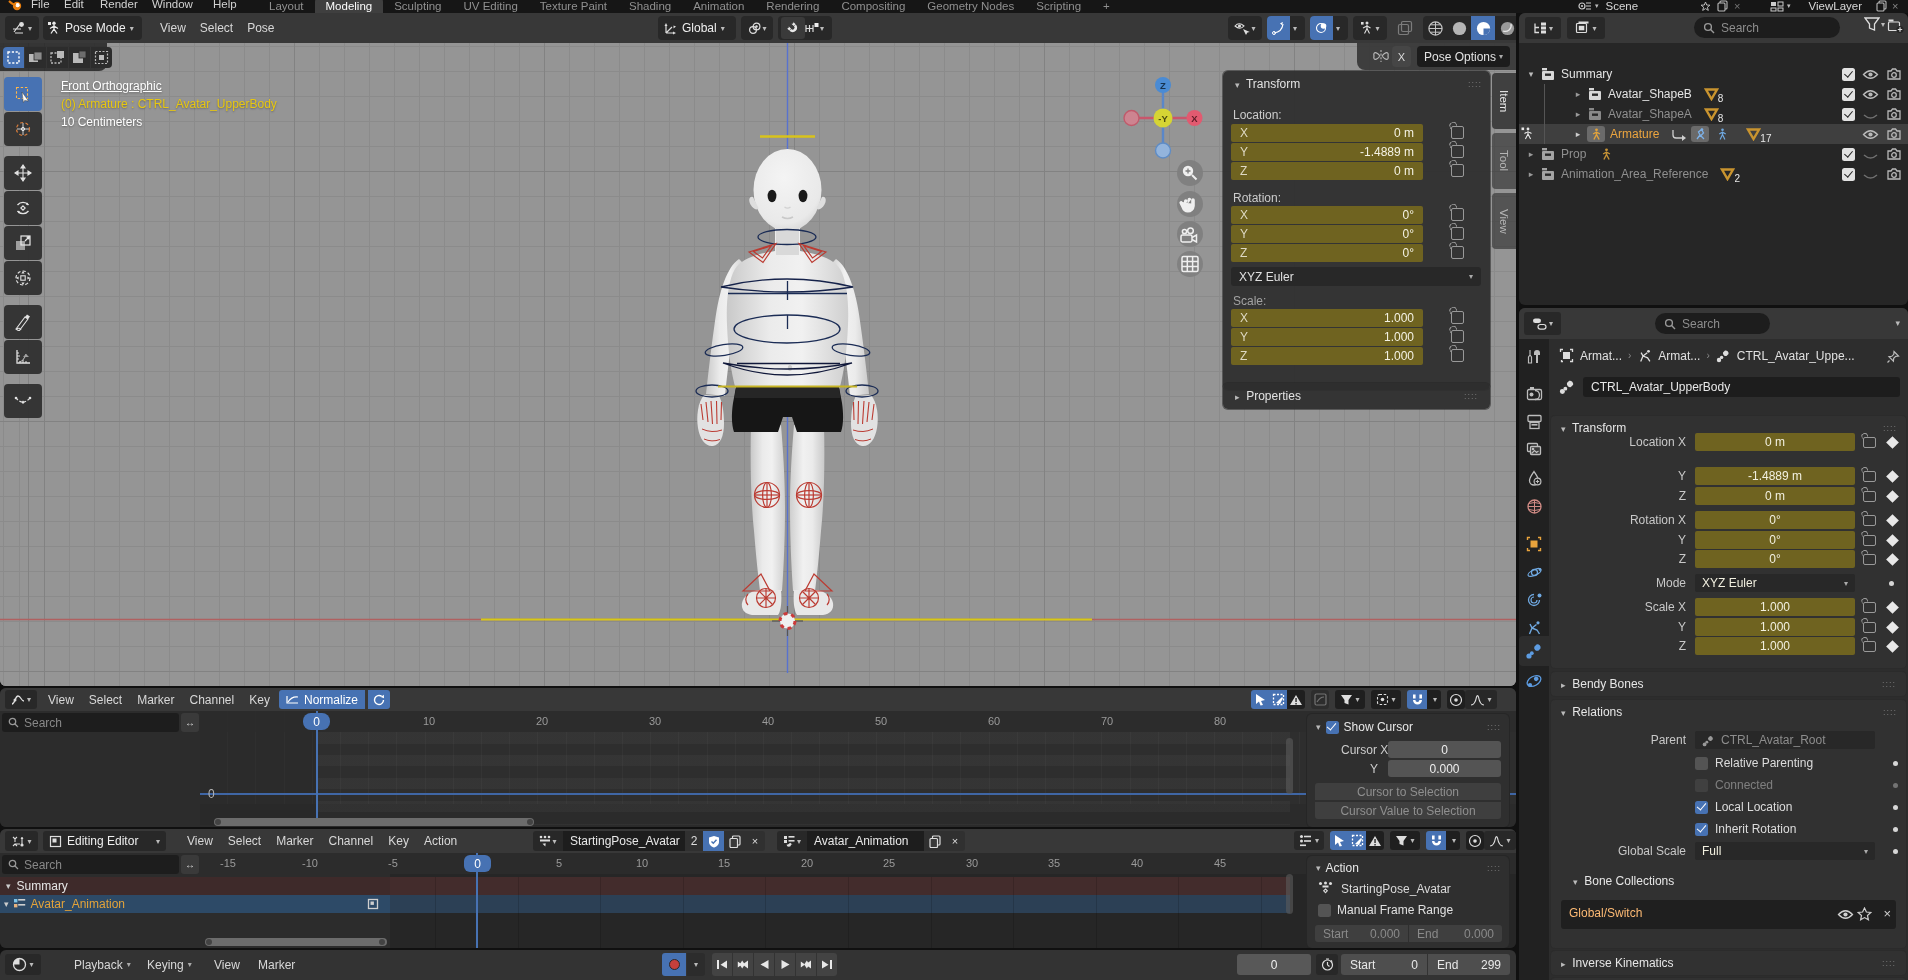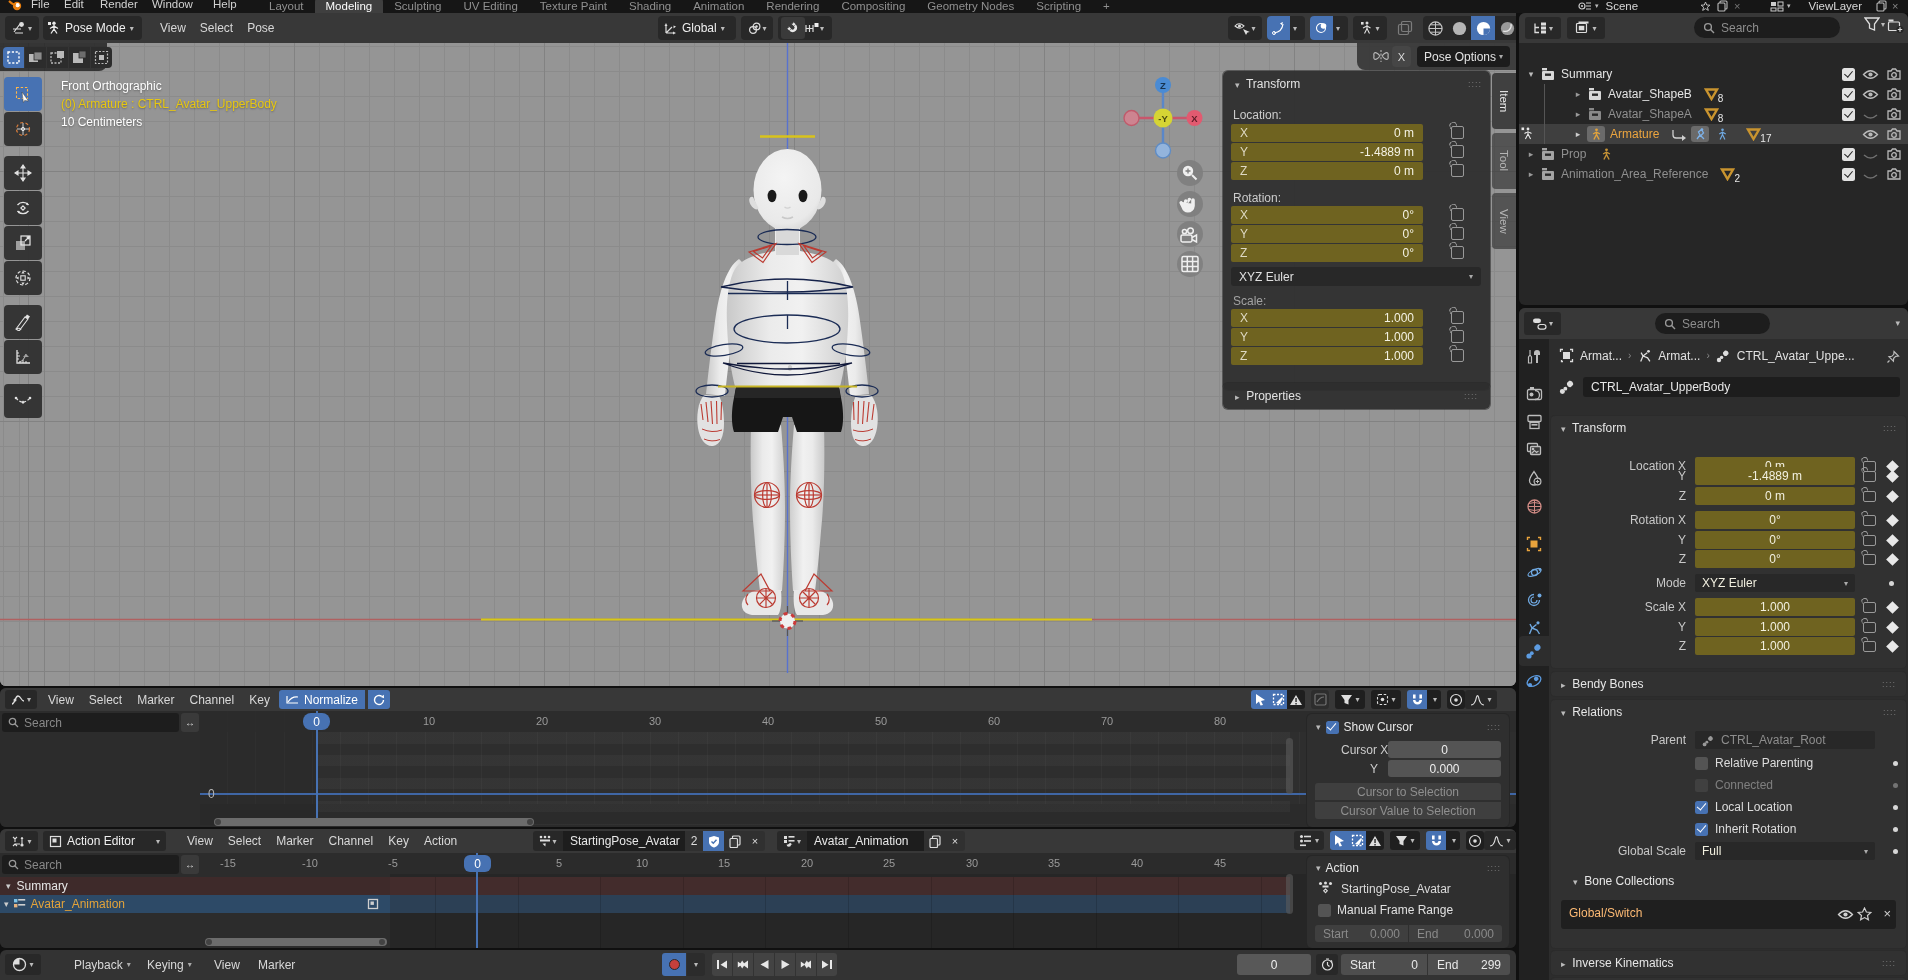--- a/index.html
+++ b/index.html
@@ -506,21 +506,21 @@
             <circle cx="1184.5" cy="231.5" r="2.1"></circle>
             <circle cx="1190.5" cy="230.8" r="2.8"></circle>
           </g>
         <g stroke="#efefef">
             <rect x="1182" y="256.5" width="16" height="15" rx="1.5"></rect>
             <path d="M 1182 261.5 h 16 M 1182 266.5 h 16 M 1187.3 256.5 v 15 M 1192.6 256.5 v 15"></path>
           </g>
       </g>
     </svg>
 
-    <div class="abs" style="left:61px;top:66px;color:#ffffff;font-size:12px;text-shadow:0 1px 2px #00000055;">Front Orthographic</div>
+    <div class="abs" style="left:61px;top:66px;color:#ffffff;font-size:12px;text-shadow:0 1px 2px #00000055;text-decoration:underline;">Front Orthographic</div>
     <div class="abs" style="left:61px;top:84px;color:#e7c711;font-size:12px;text-shadow:0 1px 2px #00000055;">(0) Armature : CTRL_Avatar_UpperBody</div>
     <div class="abs" style="left:61px;top:102px;color:#ffffff;font-size:12px;text-shadow:0 1px 2px #00000055;">10 Centimeters</div>
 
     <div class="abs" style="left:1357px;top:30px;width:159px;height:27px;background:#2f2f2fd9;border-radius:0 0 0 8px;"></div>
     <div class="abs" style="left:1371px;top:32px;width:20px;height:22px;display:flex;align-items:center;justify-content:center;">
       <svg width="18" height="18" viewBox="0 0 18 18">
           <path d="M8 9 C 4 4, 1 5, 2 9 C 1 13, 4 14, 8 9 M10 9 C 14 4, 17 5, 16 9 C 17 13, 14 14, 10 9" stroke="#b5b5b5" stroke-width="1.2" fill="none"></path>
           <line x1="9" y1="3" x2="9" y2="15" stroke="#b5b5b5" stroke-width="1.1" stroke-dasharray="2 1.6"></line>
         </svg>
     </div>
@@ -760,21 +760,21 @@
           <path d="M11 2 l1.5 2 h-3 z" fill="#ddd"></path>
           <circle cx="11" cy="10" r="1.6" fill="#ddd"></circle>
         </svg>
       <span style="color:#bbb;font-size:8px;">▾</span>
     </div>
     <div class="abs" style="left:43px;top:2px;width:123px;height:20px;background:#282828;border-radius:3px;display:flex;align-items:center;padding:0 6px;gap:5px;">
       <svg width="13" height="13" viewBox="0 0 13 13">
           <rect x="1.5" y="1.5" width="10" height="10" fill="none" stroke="#ddd" stroke-width="1.2"></rect>
           <rect x="3.5" y="3.5" width="4" height="4" fill="#ddd"></rect>
         </svg>
-      <span style="color:#efefef;flex:1;">Action Editor</span>
+      <span style="color:#efefef;flex:1;">Editing Editor</span>
       <span style="color:#bbb;font-size:8px;">▾</span>
     </div>
     <div class="abs menu-txt" style="left:187px;top:0;height:24px;gap:15px;">
       <span>View</span>
         <span>Select</span>
         <span>Marker</span>
         <span>Channel</span>
         <span>Key</span>
         <span>Action</span>
     </div>
@@ -1401,21 +1401,21 @@
           <path d="M3.5 11.5 L8.5 6.5 M9 2.5 a3 3 0 0 1 3.5 3.5 l-2 2 a3 3 0 0 1 -3.5 -3.5 z" fill="#ddd"></path>
           <circle cx="3" cy="12" r="2.2" fill="#ddd"></circle>
           <circle cx="5.6" cy="9.4" r="1.7" fill="#ddd"></circle>
         </svg>
     </div>
     <div class="abs" style="left:64px;top:69px;width:317px;height:20px;background:#1d1d1d;border-radius:3px;display:flex;align-items:center;padding:0 8px;color:#e8e8e8;">CTRL_Avatar_UpperBody</div>
 
     <div class="abs panel" style="left:32px;top:108px;width:355px;height:252px;">
       <div class="abs" style="left:10px;top:5px;color:#e6e6e6;"><span style="color:#bbb;font-size:9px;">▾</span>&nbsp; Transform</div>
       <div class="abs" style="right:9px;top:7px;color:#777;letter-spacing:1px;font-size:9px;">::::</div>
-      <div class="prow" style="top:41px;">
+      <div class="prow" style="top:17px;">
           <span class="pl">Location X</span>
           <div class="pf">0 m</div>
           <div class="plock"></div>
           <div class="pkey"></div>
         </div>
       <div class="prow" style="top:51px;">
           <span class="pl">Y</span>
           <div class="pf">-1.4889 m</div>
           <div class="plock"></div>
           <div class="pkey"></div>

